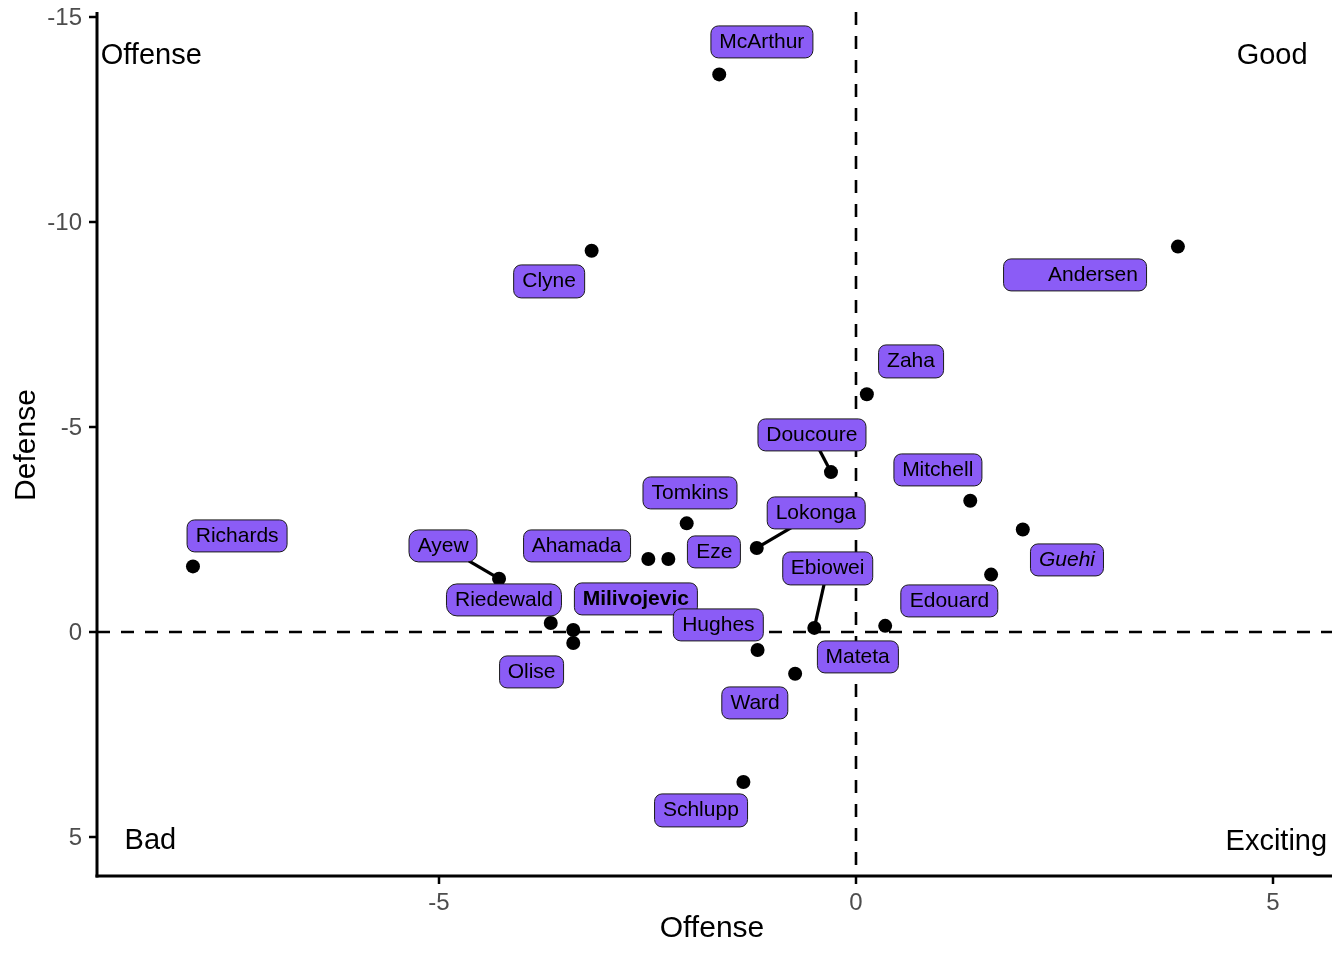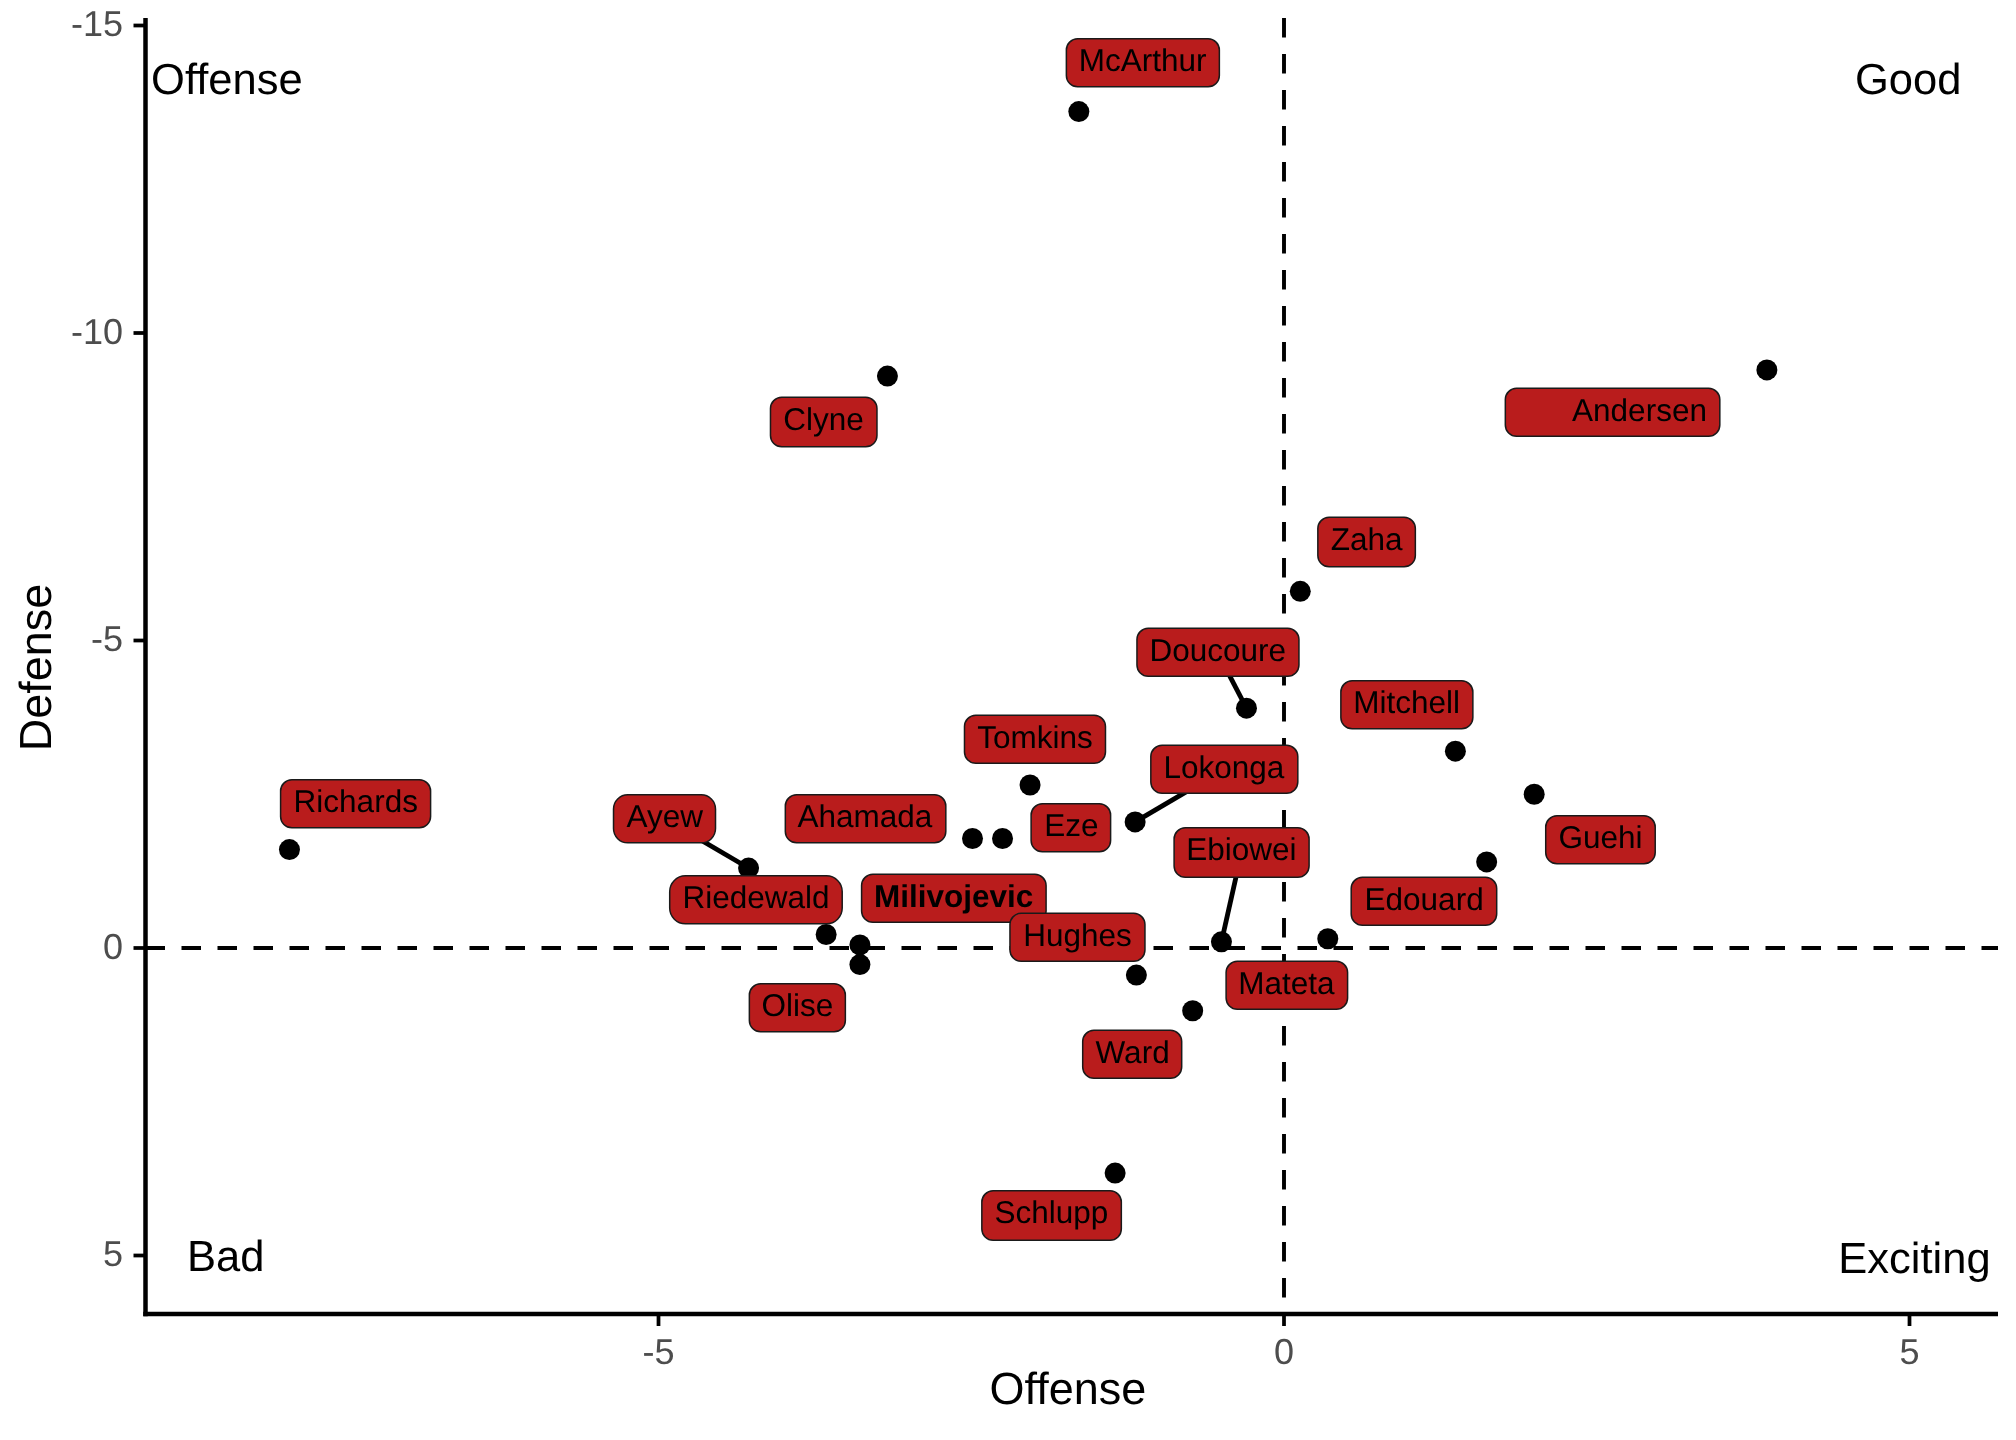--- a/index.html
+++ b/index.html
@@ -32,21 +32,21 @@
     position: absolute;
     color: #000;
     font-size: 29px;
     line-height: 1;
     white-space: nowrap;
     transform: translate(-50%, -50%);
   }
   .player-label {
     position: absolute;
     transform: translate(-50%, -50%);
-    background: #b91c1c;
+    background: #8b5cf6;
     border: 1.7px solid #1a1a1a;
     border-radius: 8px;
     padding: 2px 8px 4px 8px;
     font-size: 21px;
     line-height: 1.2;
     color: #000;
     white-space: nowrap;
   }
 </style>
 </head>
@@ -106,21 +106,21 @@
       <div class="quadrant-label" style="left: 1272.17px; top: 53.9px;">Good</div>
       <div class="quadrant-label" style="left: 150.436px; top: 839.05px;">Bad</div>
       <div class="quadrant-label" style="left: 1276.34px; top: 839.87px;">Exciting</div>
       <div class="player-label" style="left: 761.758px; top: 41.6px;">McArthur</div>
       <div class="player-label" style="left: 549.088px; top: 281.45px;">Clyne</div>
       <div class="player-label" style="left: 1075px; top: 275.3px; padding-left: 44px;">Andersen</div>
       <div class="player-label" style="left: 911.044px; top: 361.4px;">Zaha</div>
       <div class="player-label" style="left: 811.798px; top: 435.2px;">Doucoure</div>
       <div class="player-label" style="left: 937.732px; top: 470.05px;">Mitchell</div>
       <div class="player-label" style="left: 690.034px; top: 492.6px;">Tomkins</div>
-      <div class="player-label" style="left: 1067px; top: 560.25px;">Guehi</div>
+      <div class="player-label" style="left: 1067px; top: 560.25px; font-style: italic;">Guehi</div>
       <div class="player-label" style="left: 815.968px; top: 513.1px;">Lokonga</div>
       <div class="player-label" style="left: 576.61px; top: 545.9px;">Ahamada</div>
       <div class="player-label" style="left: 714.22px; top: 552.05px;">Eze</div>
       <div class="player-label" style="left: 237.172px; top: 535.65px;">Richards</div>
       <div class="player-label" style="left: 443.17px; top: 545.9px; border-radius: 10px;">Ayew</div>
       <div class="player-label" style="left: 949.408px; top: 601.25px;">Edouard</div>
       <div class="player-label" style="left: 635.824px; top: 599.2px; font-weight: bold;">Milivojevic</div>
       <div class="player-label" style="left: 504px; top: 600.02px; border-radius: 11px;">Riedewald</div>
       <div class="player-label" style="left: 531.574px; top: 672.18px;">Olise</div>
       <div class="player-label" style="left: 827.644px; top: 568.45px;">Ebiowei</div>

